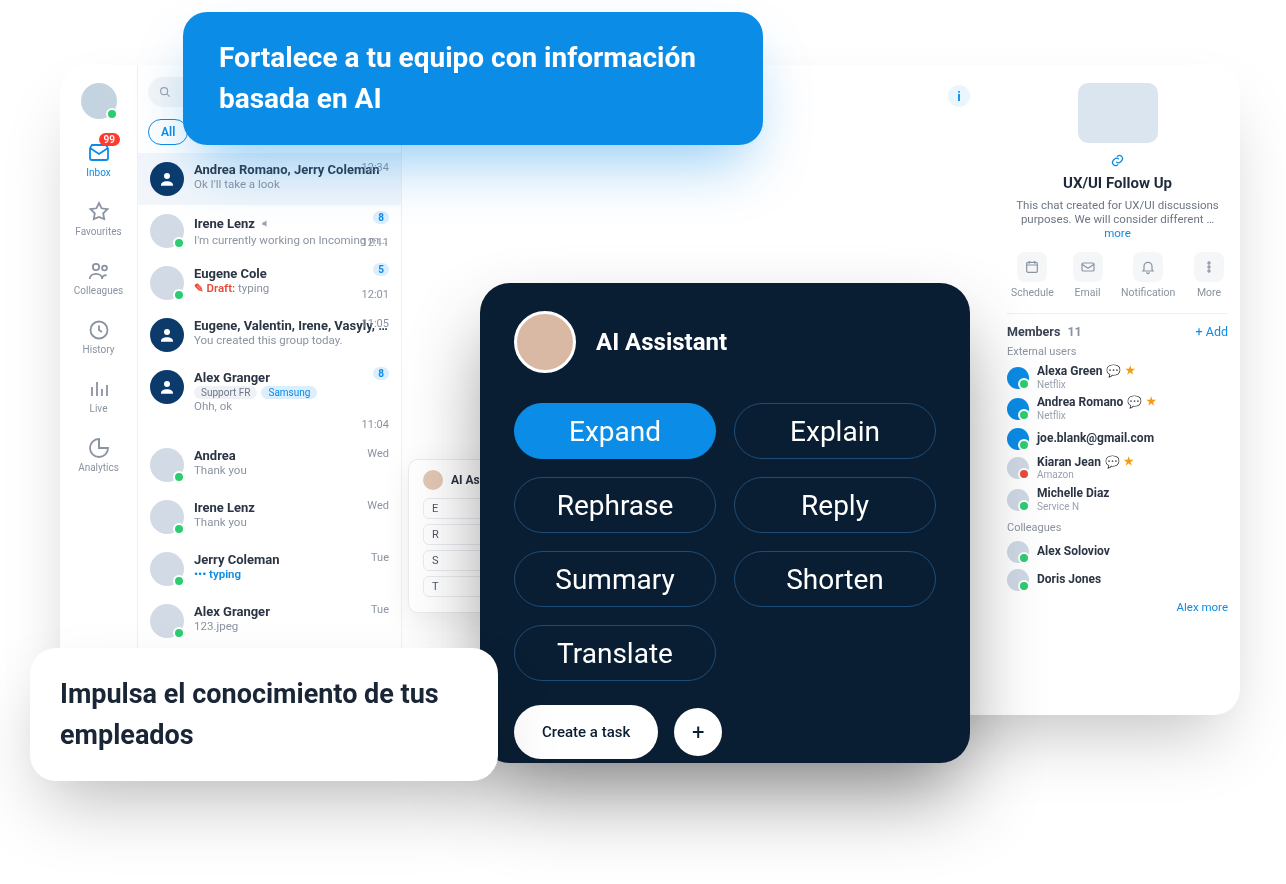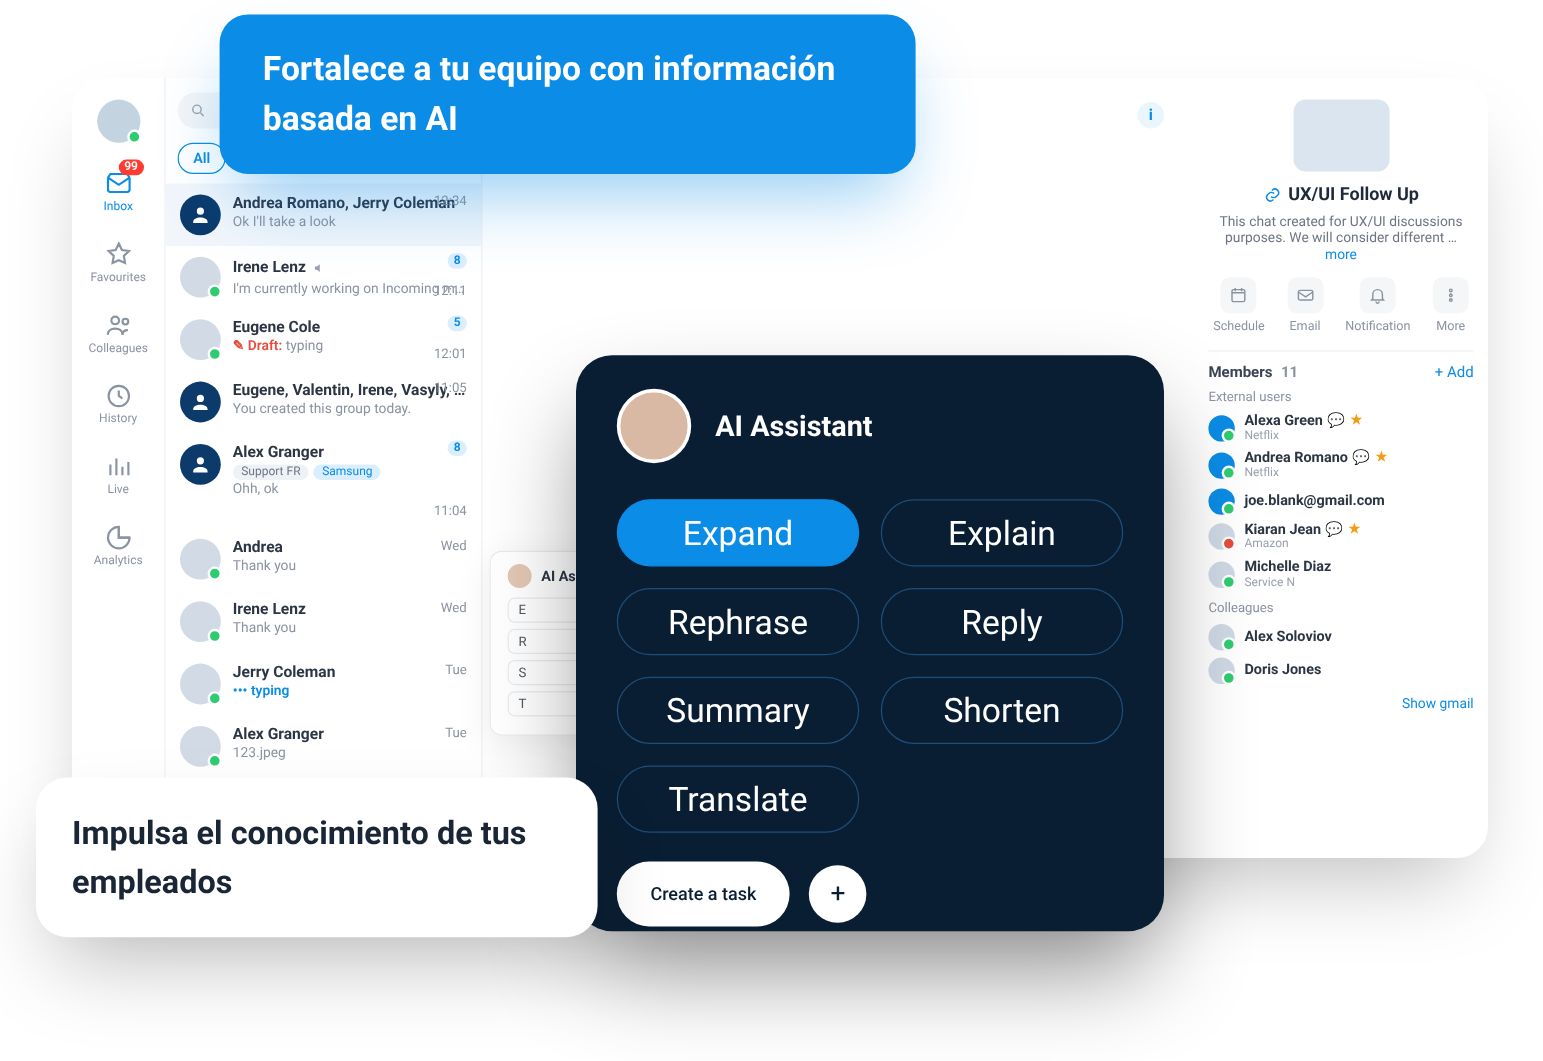--- a/index.html
+++ b/index.html
@@ -50,21 +50,21 @@
   .convo .unread{ position:absolute; right:12px; top:6px; background:#dbeefe;color:#0b8ce6; font-size:10px; font-weight:700; min-width:16px; text-align:center; border-radius:9px; padding:1px 5px;}
   .convo .time2{ position:absolute; right:12px; bottom:8px; font-size:11px;color:#8a93a1;}
   .tag{ display:inline-block; font-size:10px; padding:1px 7px; border-radius:10px; background:#eef1f5; color:#6e7685; margin-right:4px;}
   .tag.blue{background:#dbeefe;color:#0b8ce6;}
 
   
   .center { flex:1; }
   .info-i { position:absolute; right:270px; top:20px; width:22px;height:22px;border-radius:50%;background:#eaf6fe;color:#0b8ce6;font-size:13px;font-weight:700;display:flex;align-items:center;justify-content:center;}
   .rightpanel { width:245px; padding:18px 12px; font-size:12.5px; color:#3a4354; }
   .rp-img{ width:80px;height:60px;border-radius:10px;background:#dbe5ef;margin:0 auto 10px;}
-  .rp-title{ display:flex;align-items:center;justify-content:center;gap:6px;font-size:15px;font-weight:700;color:#1e2a3a;}
+  .rp-title{ display:flex;align-items:center;justify-content:center;gap:6px;font-size:15px;font-weight:700;color:#1e2a3a;flex-direction:column;}
   .rp-title svg{width:15px;height:15px;stroke:#0b8ce6;fill:none;stroke-width:2;}
   .rp-desc{ text-align:center; color:#6e7685; font-size:11.5px; margin:6px 2px 12px;}
   .rp-desc .more{color:#0b8ce6;}
   .rp-actions{display:flex;justify-content:space-between;padding:0 4px 14px;border-bottom:1px solid #eef0f3;margin-bottom:10px;}
   .rp-act{display:flex;flex-direction:column;align-items:center;gap:4px;color:#8a93a1;font-size:10.5px;}
   .rp-act .ico{width:30px;height:30px;border-radius:8px;background:#f5f6f8;display:flex;align-items:center;justify-content:center;}
   .rp-act .ico svg{width:16px;height:16px;stroke:#8a93a1;fill:none;stroke-width:1.8;}
   .section-h{display:flex;justify-content:space-between;align-items:center;font-size:12.5px;color:#3a4354;font-weight:700;margin:4px 0;}
   .section-h .count{color:#8a93a1;font-weight:700;margin-left:4px;}
   .section-h .add{color:#0b8ce6;font-weight:400;}
@@ -80,21 +80,21 @@
   .showmore{text-align:right;color:#0b8ce6;font-size:11.5px;margin-top:6px;}
 
   
   .peek { position:absolute; left:408px; top:459px; width:180px; background:#fff; border:1px solid #e8ebef; border-radius:10px; padding:10px 14px; box-shadow:0 8px 30px rgba(0,0,0,.08); font-size:12px;}
   .peek .hdr{display:flex;align-items:center;gap:8px;font-weight:700;color:#2b3544;margin-bottom:8px;}
   .peek .hdr .pav{width:20px;height:20px;border-radius:50%;background:#e3c7b4;}
   .peek .opt{color:#4d5665;border:1px solid #e8ebef;border-radius:6px;padding:3px 8px;margin-bottom:5px;font-size:11px;}
 
   
   .assistant {
-    position:absolute; left:480px; top:296px; width:490px; height:480px;
+    position:absolute; left:480px; top:283px; width:490px; height:480px;
     background:#0a1e33; border-radius:30px; padding:28px 34px; color:#fff;
     box-shadow:0 40px 80px -10px rgba(0,0,0,.45);
   }
   .assistant .hdr{display:flex;align-items:center;gap:20px;margin-bottom:30px;}
   .assistant .aav{width:62px;height:62px;border-radius:50%;background:#d9b9a3;border:3px solid #fff;}
   .assistant .ttl{font-size:24px;font-weight:700;}
   .pill-row{display:flex;gap:18px;margin-bottom:18px;}
   .pill{flex:1;height:56px;border-radius:30px;border:1.5px solid #1f4d79;display:flex;align-items:center;justify-content:center;font-size:28px;color:#fff;cursor:pointer;}
   .pill.primary{background:#0b8ce6;border-color:#0b8ce6;}
   .pill.half{flex:0 0 calc(50% - 9px);}
@@ -445,21 +445,21 @@
         </div>
         <div class="member">
           <div class="mav">
             <span class="presence"></span>
           </div>
           <div class="mline">
             <div class="nm">Doris Jones</div>
           </div>
         </div>
       </div>
-    <div class="showmore">Show gmail</div>
+    <div class="showmore">Alex more</div>
   </div>
 </div>
 
 <div class="peek">
   <div class="hdr">
       <span class="pav"></span>
       <span>AI As</span>
     </div>
   <div id="peek-opts">
       <div class="opt">E</div>

